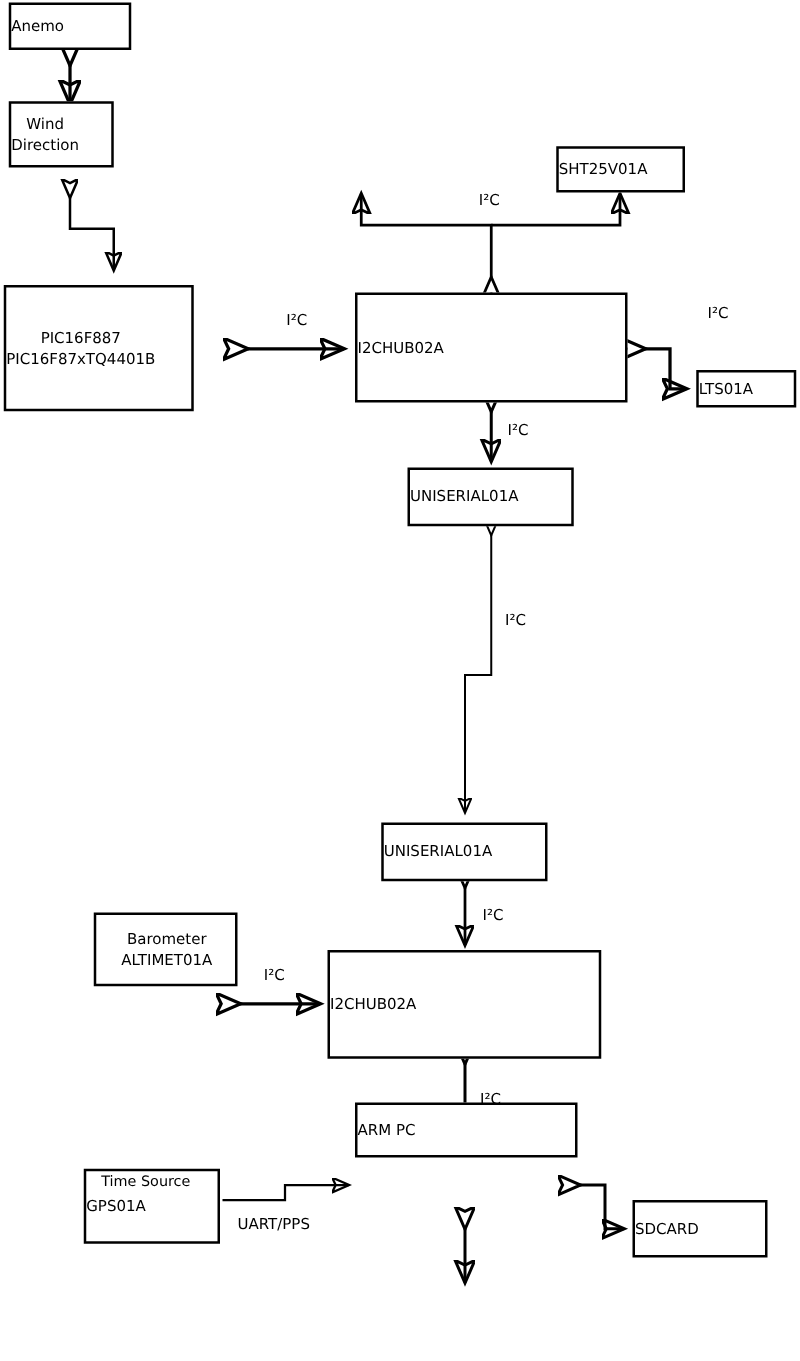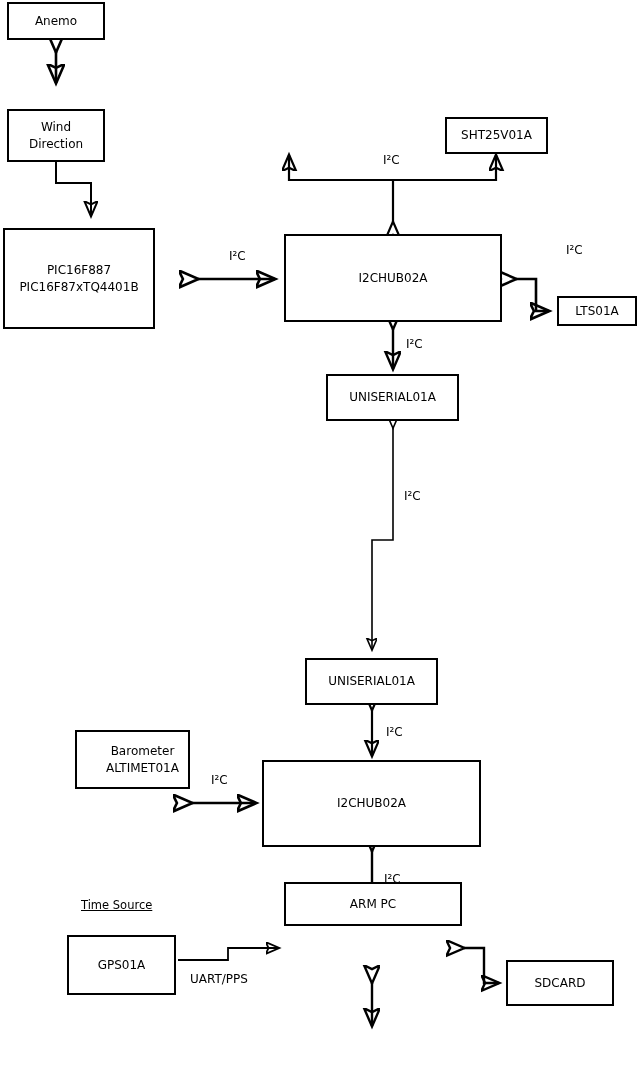--- a/index.html
+++ b/index.html
@@ -15,21 +15,21 @@
     font-family: "DejaVu Sans", sans-serif;
     overflow: hidden;
   }
   .node {
     position: absolute;
     box-sizing: border-box;
     border: 2px solid #000000;
     background: #ffffff;
     display: flex;
     align-items: center;
-    justify-content: center;
+    justify-content: flex-start;
     text-align: center;
     font-size: 12px;
     color: #000000;
     line-height: 1.35;
     z-index: 3;
   }
   .node .lbl { display: block; }
   .edge-label {
     position: absolute;
     font-size: 12px;
@@ -94,21 +94,21 @@
 
     <path d="M464,948 L484,948 L484,983 L499,983" stroke-width="2.4" marker-start="url(#ah)" marker-end="url(#ah)"></path>
 
     <line x1="372" y1="983" x2="372" y2="1026" stroke-width="2.4" marker-start="url(#ah)" marker-end="url(#ah)"></line>
   </svg>
 
   <div class="node" style="left:7px; top:2px; width:98px; height:38px;">
     <span class="lbl">Anemo</span>
   </div>
 
-  <div class="node" style="left:7px; top:109px; width:98px; height:53px;">
+  <div class="node" style="left:7px; top:81px; width:84px; height:53px;">
     <span>
       <span class="lbl">Wind</span>
       <span class="lbl">Direction</span>
     </span>
   </div>
 
   <div class="node" style="left:3px; top:228px; width:152px; height:101px;">
     <span>
       <span class="lbl">PIC16F887</span>
       <span class="lbl">PIC16F87xTQ4401B</span>
@@ -171,15 +171,15 @@
   <div class="edge-label" style="left:404px; top:489px;">I²C</div>
 
   <div class="edge-label" style="left:386px; top:725px;">I²C</div>
 
   <div class="edge-label" style="left:211px; top:773px;">I²C</div>
 
   <div class="edge-label" style="left:384px; top:872px;">I²C</div>
 
   <div class="edge-label" style="left:190px; top:972px;">UART/PPS</div>
 
-  <div class="free-label" style="left:81px; top:898px;text-decoration:underline;">Time Source</div>
+  <div class="free-label" style="left:81px; top:938px;">Time Source</div>
 
 </div>
 
 </body></html>

